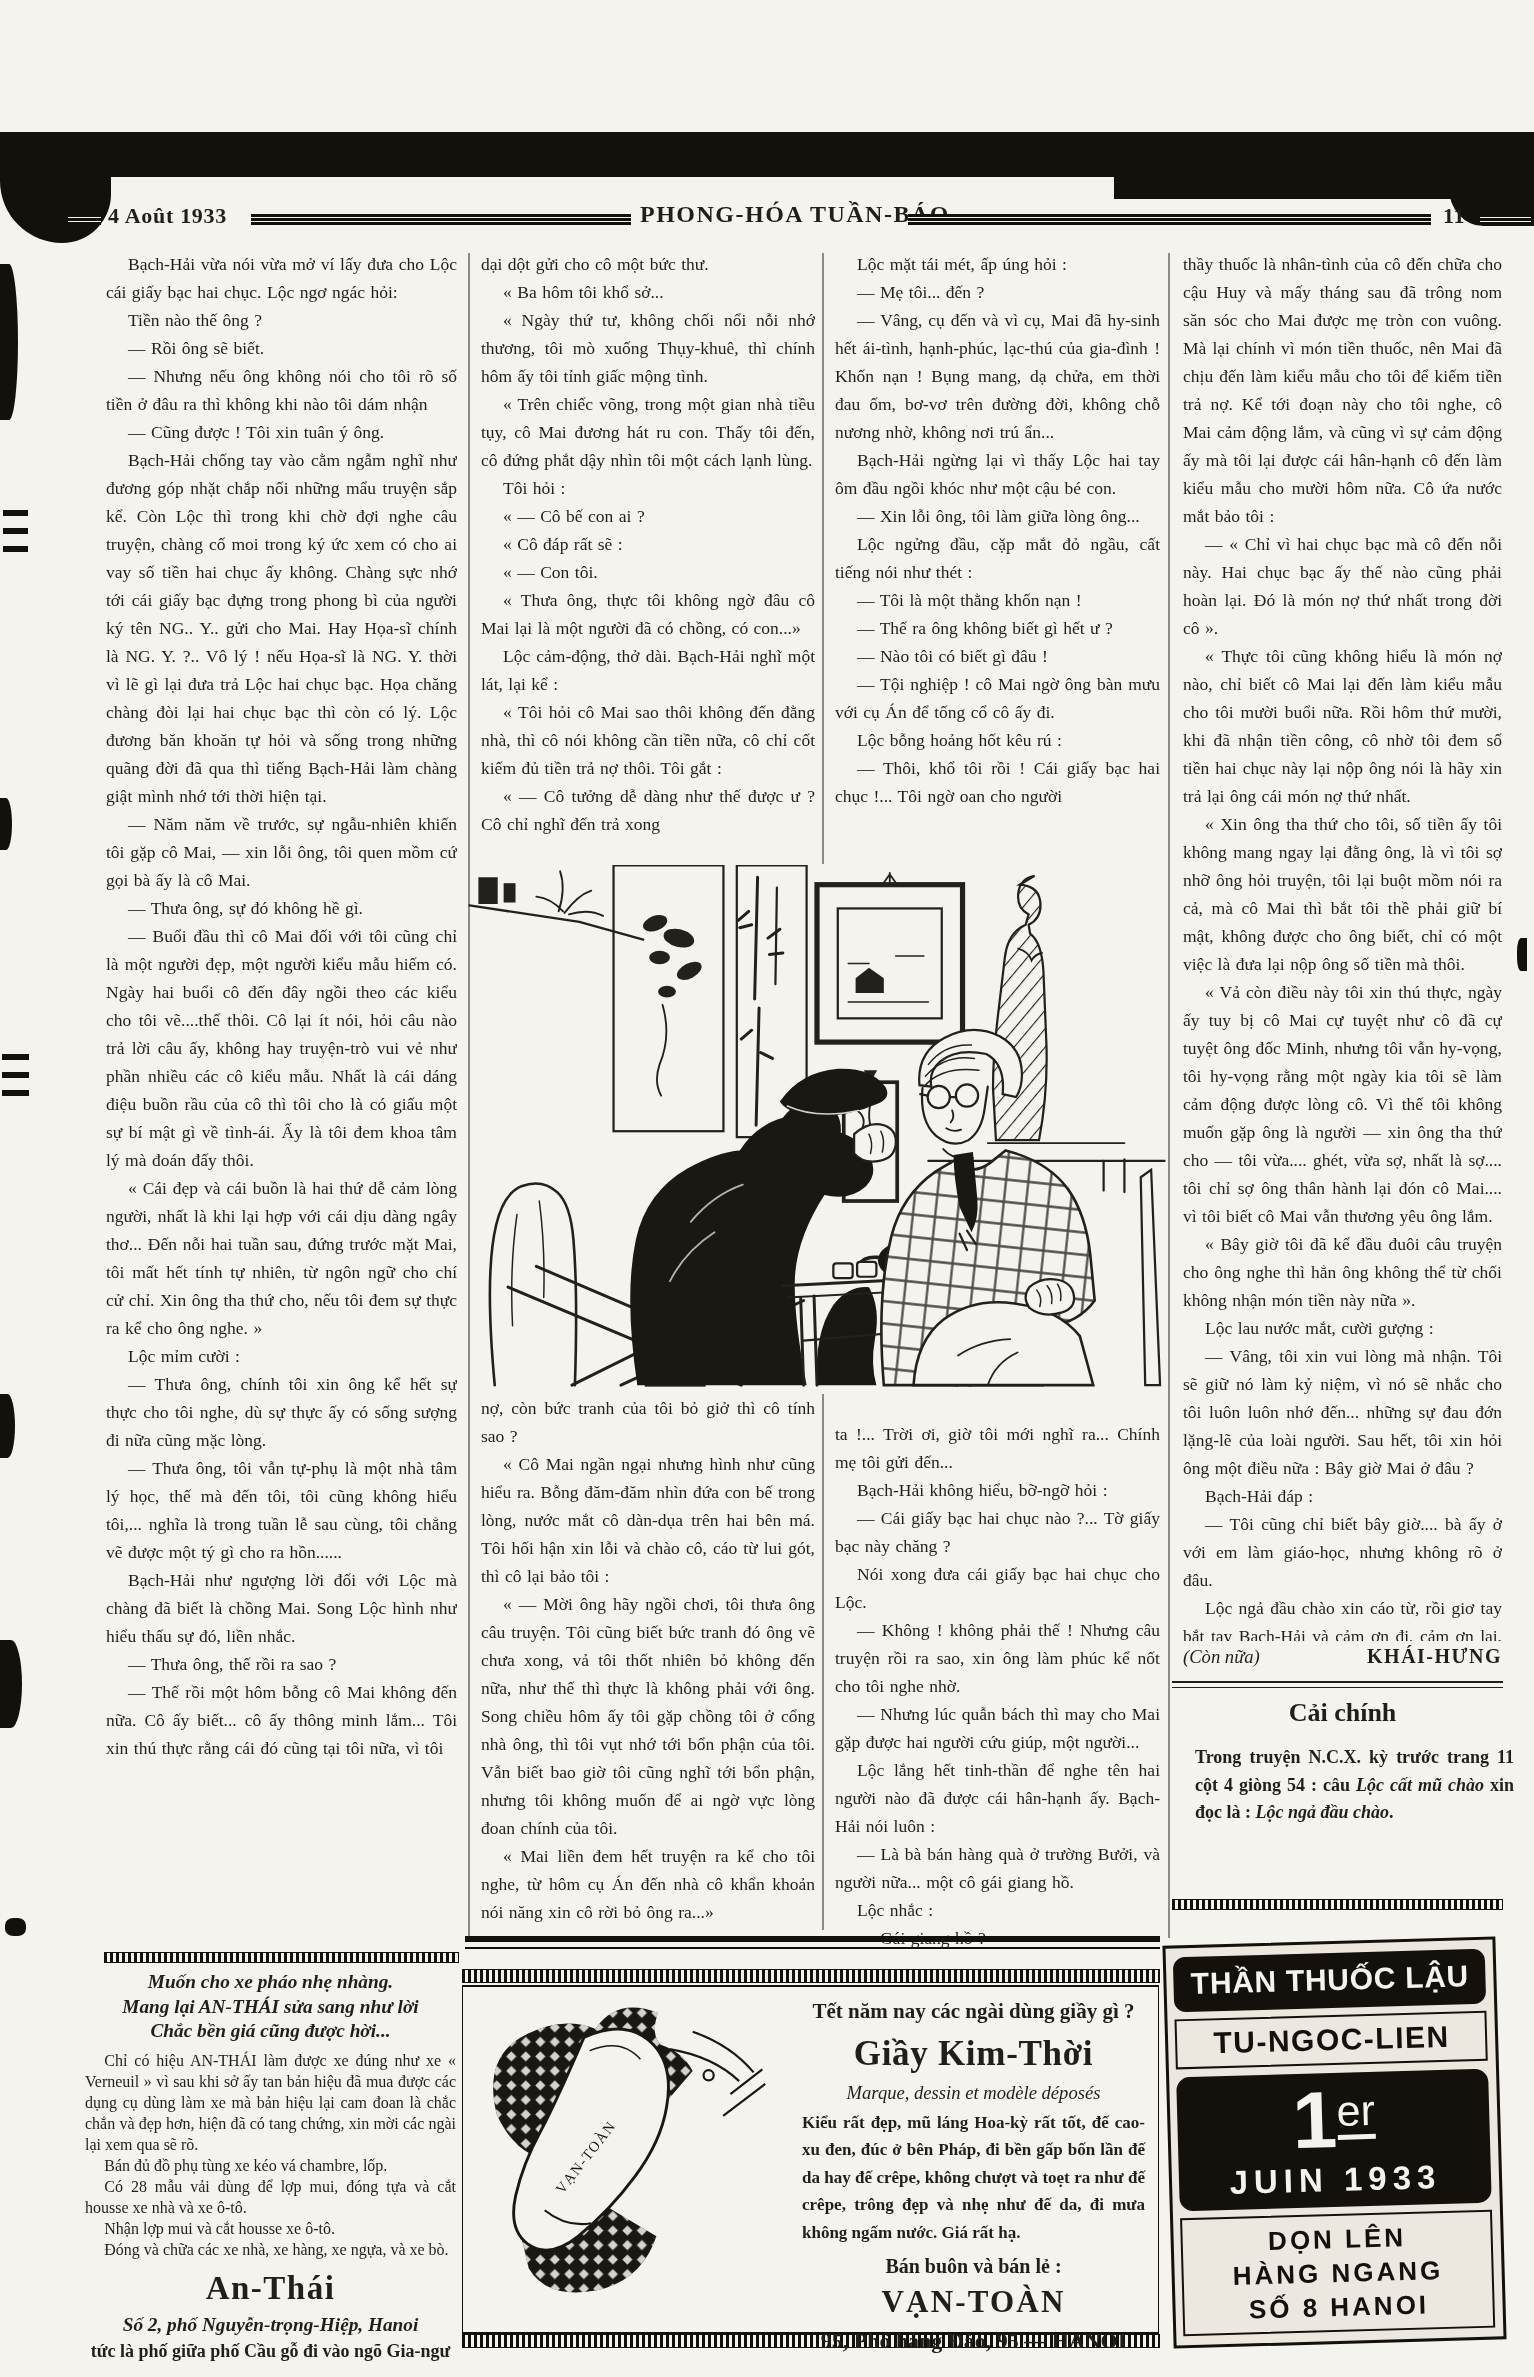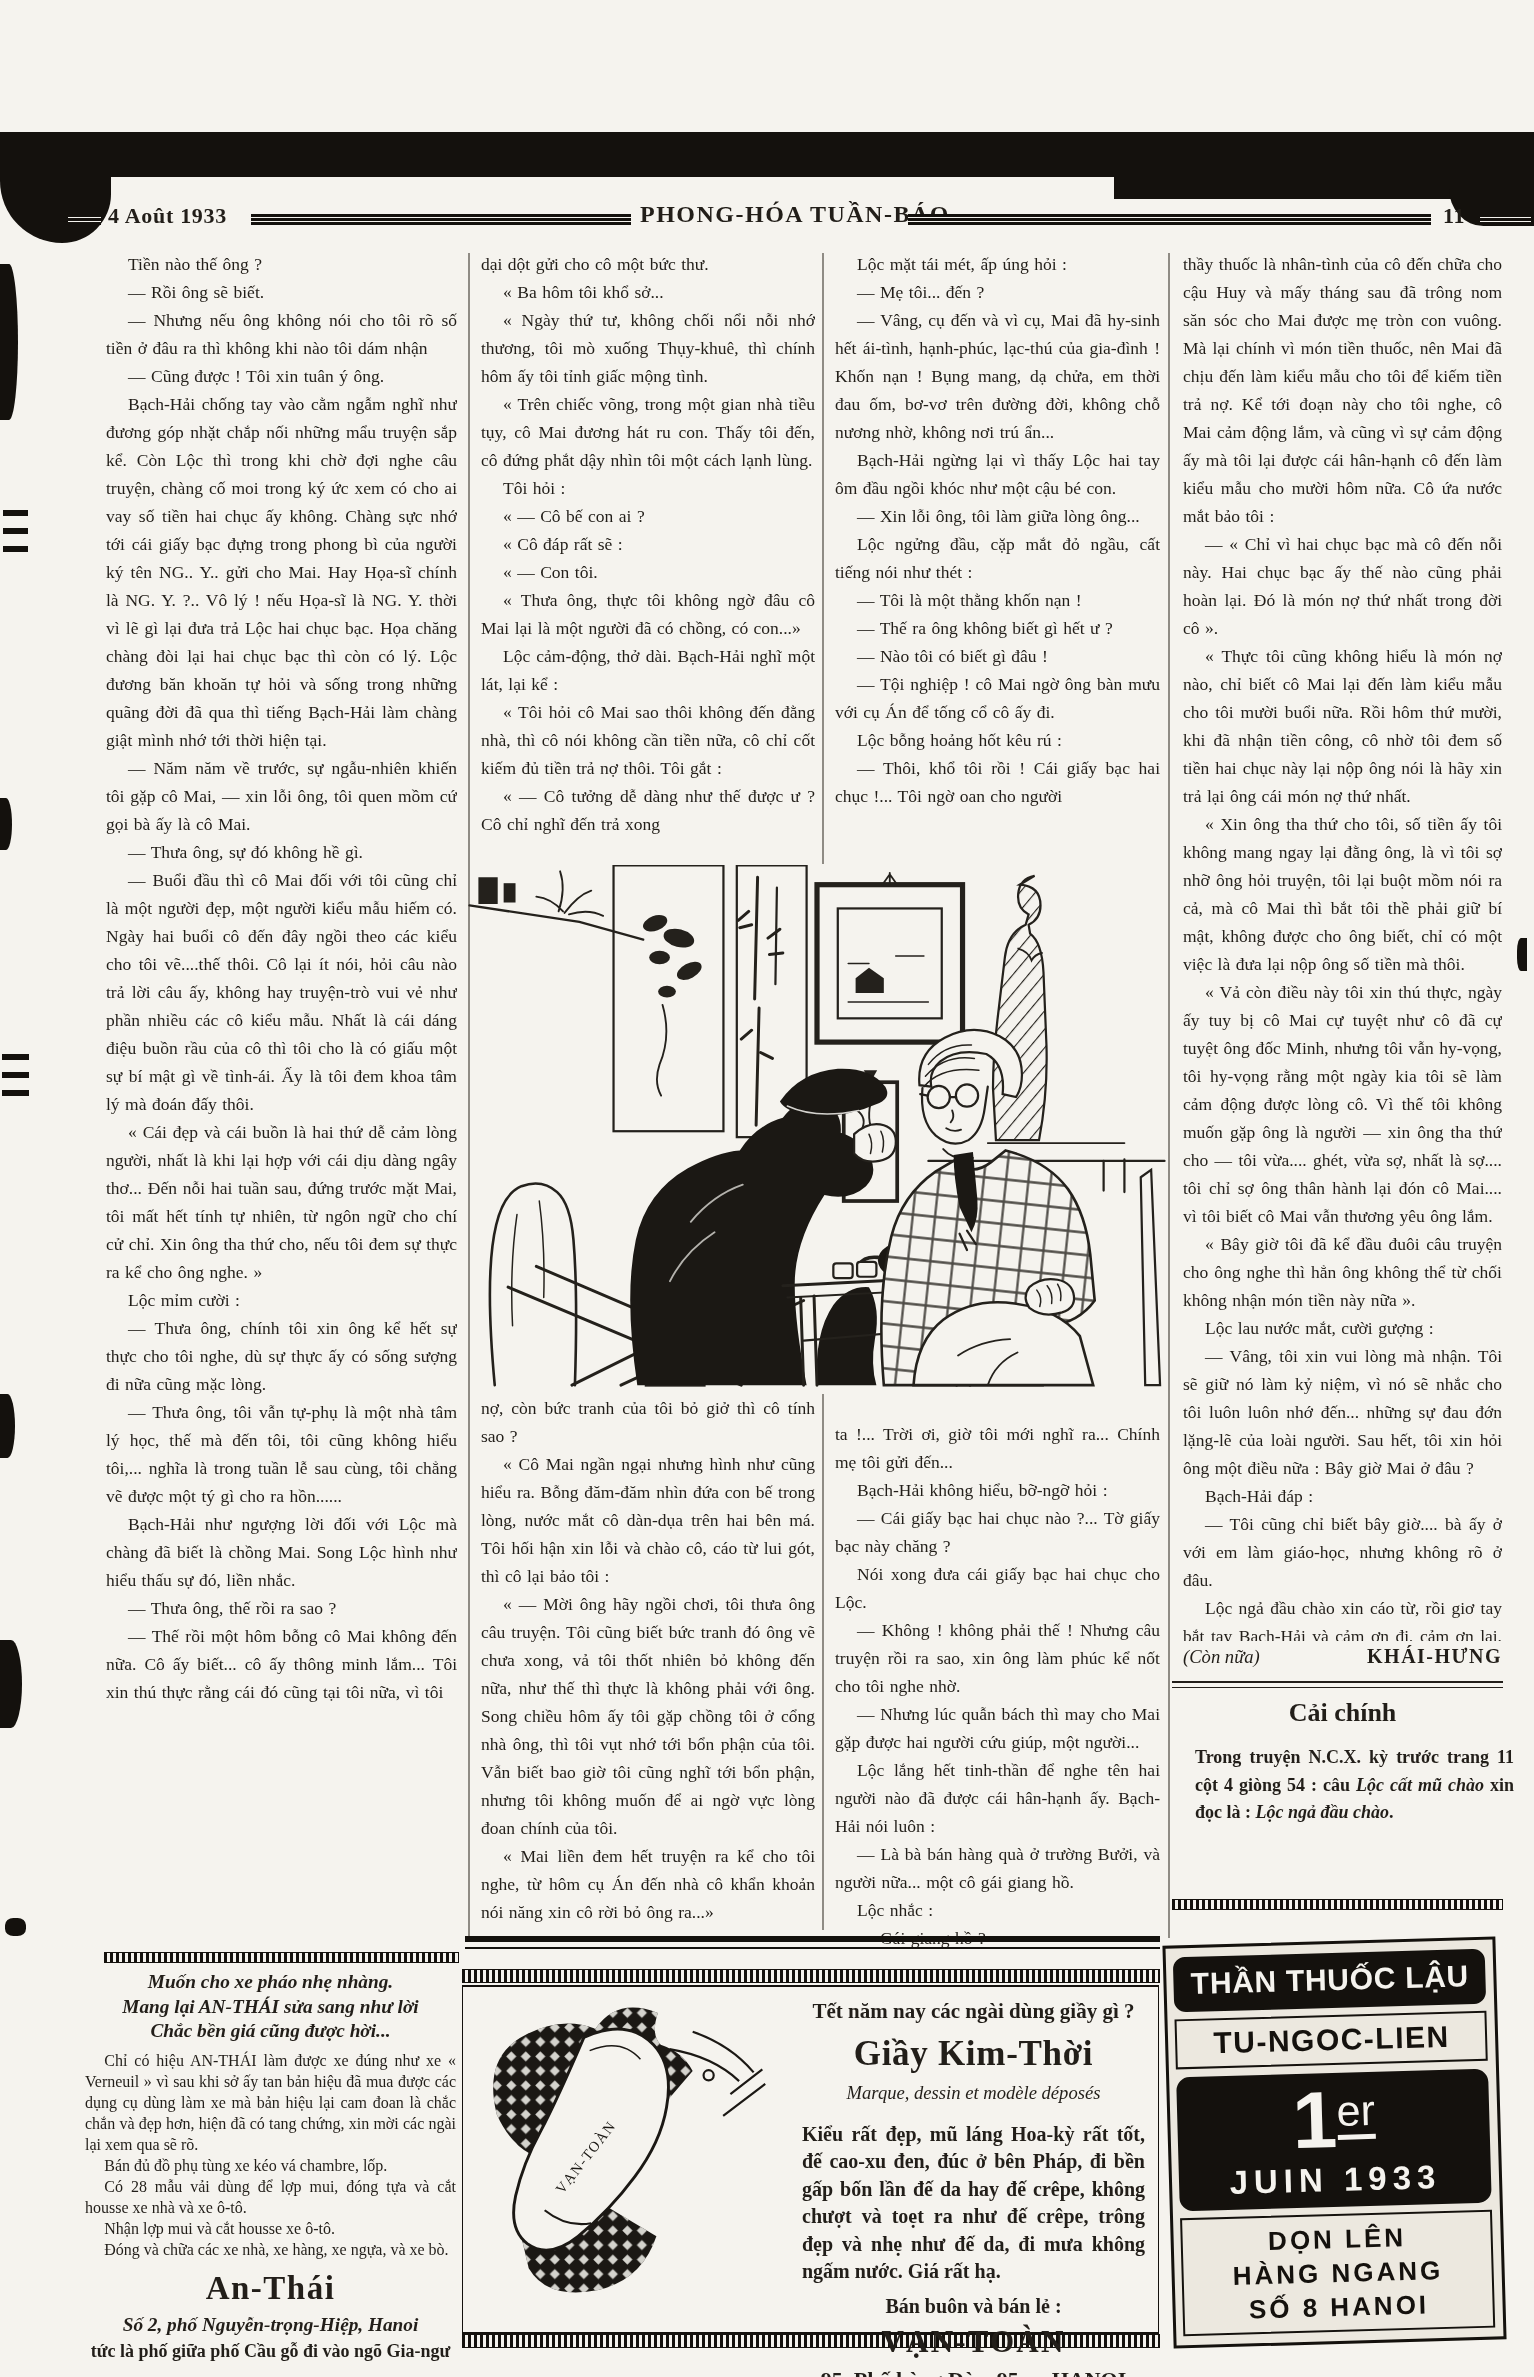--- a/index.html
+++ b/index.html
@@ -37,21 +37,21 @@
   .at-body p{margin:0;}
   .at-body p.ind{text-indent:19.3px;}
   .at-name{text-align:center;font-weight:bold;font-size:33px;margin-top:10.4px;letter-spacing:1.5px;}
   .at-addr{text-align:center;font-style:italic;font-weight:bold;font-size:19.3px;margin-top:7.4px;}
   .at-note{text-align:center;font-size:18px;margin-top:4.5px;font-weight:600;}
   .kt-frame{position:absolute;border-left:1.5px solid #14110d;border-right:1.5px solid #14110d;border-top:2.2px solid #14110d;border-bottom:2.2px solid #14110d;}
   .kt-text{position:absolute;}
   .kt-q{text-align:center;font-weight:bold;font-size:21px;}
   .kt-brand{text-align:center;font-weight:bold;font-size:35px;margin-top:10.4px;letter-spacing:0.7px;}
   .kt-sub{text-align:center;font-style:italic;font-size:18.6px;margin-top:7.4px;}
-  .kt-body{font-size:20px;line-height:27.5px;text-align:justify;margin-top:17px;font-weight:600;}
+  .kt-body{font-size:17px;line-height:27.5px;text-align:justify;margin-top:5px;font-weight:600;}
   .kt-sale{text-align:center;font-size:20px;margin-top:9px;font-weight:600;}
   .kt-store{text-align:center;font-weight:bold;font-size:31px;letter-spacing:2.2px;margin-top:6px;}
   .kt-addr{text-align:center;font-weight:bold;font-size:22px;margin-top:7.4px;}
   
   .ad-than{position:absolute;border:3px solid #14110d;background:#ece8df;padding:9px 7.4px;
            transform:rotate(-1.6deg);font-family:"Liberation Sans","DejaVu Sans",sans-serif;}
   .th-row1{background:#14110d;color:#f5f3ee;border-radius:12px;text-align:center;font-weight:bold;
            font-size:30px;padding:10.4px 3px;letter-spacing:0.7px;}
   .th-row2{border:2.2px solid #14110d;color:#14110d;text-align:center;font-weight:bold;font-size:30px;
            padding:6px 1.5px;margin-top:7.4px;letter-spacing:1.5px;}
@@ -87,20 +87,21 @@
   <div class="mast-bar" style="left:908px;top:214px;width:523px;"></div>
   <div class="mast-text" style="left:1443px;top:203px;">11</div>
   <div class="mast-bar" style="left:1480px;top:214px;width:51px;"></div>
 
   <div class="vrule" style="left:468px;top:253px;height:1685px;"></div>
   <div class="vrule" style="left:822px;top:253px;height:611px;"></div>
   <div class="vrule" style="left:822px;top:1394px;height:536px;"></div>
   <div class="vrule" style="left:1168px;top:253px;height:1685px;"></div>
 
   <div class="col" style="left:106px;top:250px;width:351px;height:1695px;">
+      <p class="ind">Bạch-Hải vừa nói vừa mở ví lấy đưa cho Lộc cái giấy bạc hai chục. Lộc ngơ ngác hỏi:</p>
       <p class="ind">Tiền nào thế ông ?</p>
       <p class="ind">— Rồi ông sẽ biết.</p>
       <p class="ind">— Nhưng nếu ông không nói cho tôi rõ số tiền ở đâu ra thì không khi nào tôi dám nhận</p>
       <p class="ind">— Cũng được ! Tôi xin tuân ý ông.</p>
       <p class="ind">Bạch-Hải chống tay vào cằm ngẫm nghĩ như đương góp nhặt chắp nối những mẩu truyện sắp kể. Còn Lộc thì trong khi chờ đợi nghe câu truyện, chàng cố moi trong ký ức xem có cho ai vay số tiền hai chục ấy không. Chàng sực nhớ tới cái giấy bạc đựng trong phong bì của người ký tên NG.. Y.. gửi cho Mai. Hay Họa-sĩ chính là NG. Y. ?.. Vô lý ! nếu Họa-sĩ là NG. Y. thời vì lẽ gì lại đưa trả Lộc hai chục bạc. Họa chăng chàng đòi lại hai chục bạc thì còn có lý. Lộc đương băn khoăn tự hỏi và sống trong những quãng đời đã qua thì tiếng Bạch-Hải làm chàng giật mình nhớ tới thời hiện tại.</p>
       <p class="ind">— Năm năm về trước, sự ngẫu-nhiên khiến tôi gặp cô Mai, — xin lỗi ông, tôi quen mồm cứ gọi bà ấy là cô Mai.</p>
       <p class="ind">— Thưa ông, sự đó không hề gì.</p>
       <p class="ind">— Buổi đầu thì cô Mai đối với tôi cũng chỉ là một người đẹp, một người kiểu mẫu hiếm có. Ngày hai buổi cô đến đây ngồi theo các kiểu cho tôi vẽ....thế thôi. Cô lại ít nói, hỏi câu nào trả lời câu ấy, không hay truyện-trò vui vẻ như phần nhiều các cô kiểu mẫu. Nhất là cái dáng điệu buồn rầu của cô thì tôi cho là có giấu một sự bí mật gì về tình-ái. Ấy là tôi đem khoa tâm lý mà đoán đấy thôi.</p>
       <p class="ind">« Cái đẹp và cái buồn là hai thứ dễ cảm lòng người, nhất là khi lại hợp với cái dịu dàng ngây thơ... Đến nỗi hai tuần sau, đứng trước mặt Mai, tôi mất hết tính tự nhiên, từ ngôn ngữ cho chí cử chỉ. Xin ông tha thứ cho, nếu tôi đem sự thực ra kể cho ông nghe. »</p>
       <p class="ind">Lộc mỉm cười :</p>

